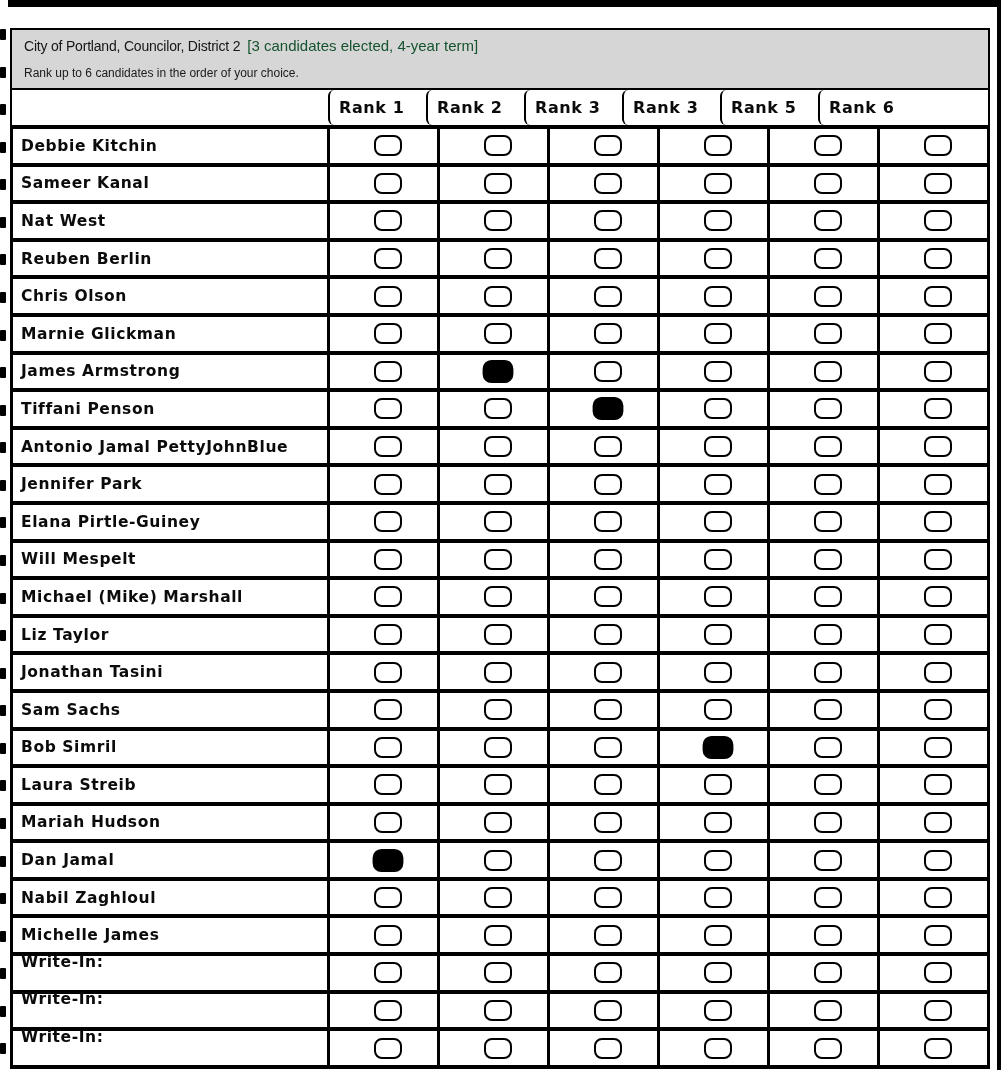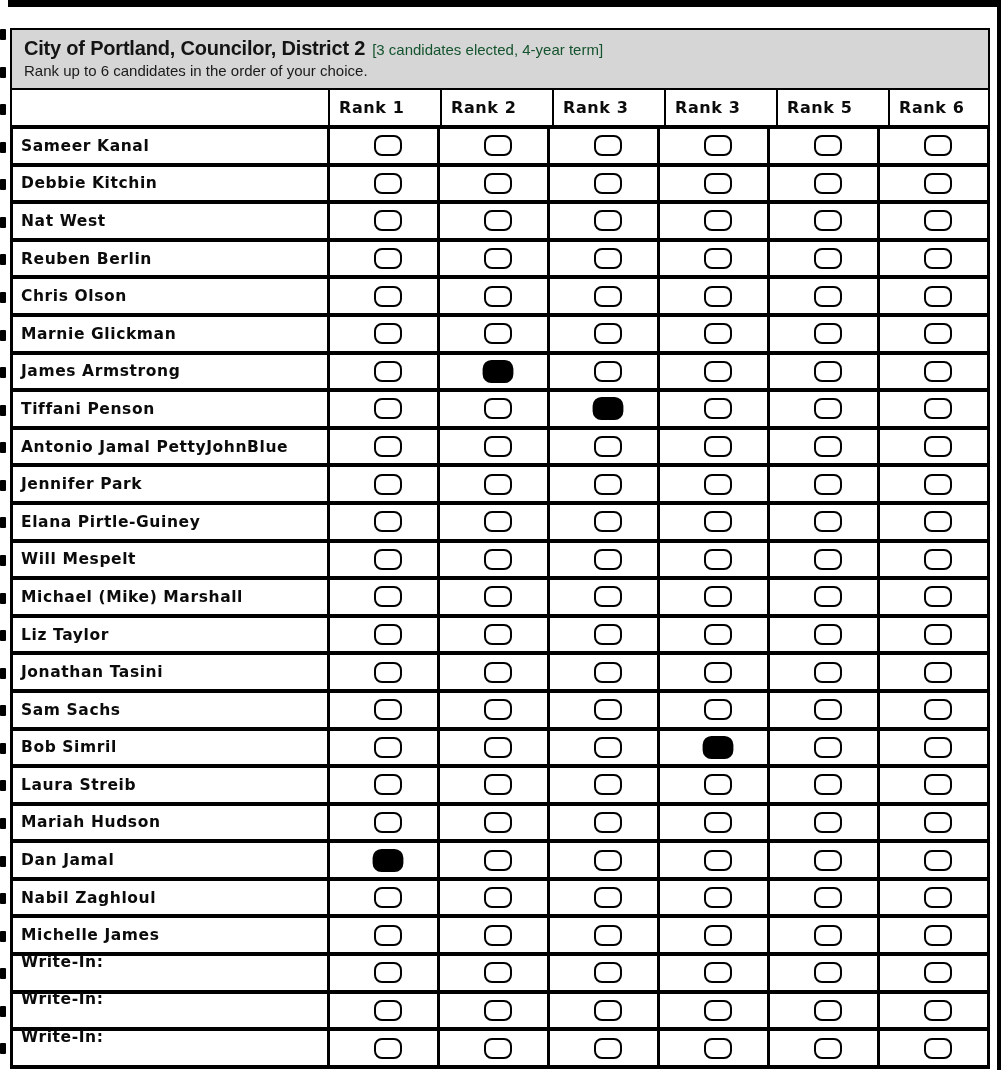--- a/index.html
+++ b/index.html
@@ -16,35 +16,35 @@
   .right-bar { position:absolute; left:997px; top:0; width:4px;  height:1070px; background:#000; }
   .timing-mark { position:absolute; left:0; width:6px; height:11px; background:#000; border-radius:1px; }
 
   
   .contest-header {
     position:absolute; left:10px; top:28px; width:980px; height:62px;
     background:#d6d6d6; border:2px solid #000; padding:7px 10px 0 12px;
     font-family:"Liberation Sans","DejaVu Sans",sans-serif;
   }
   .line1 { display:flex; align-items:baseline; gap:7px; white-space:nowrap; }
-  .contest-title { font-weight:bold; font-size:20px; letter-spacing:-0.2px; color:#141414; }
+  .contest-title { font-weight:normal; font-size:14px; letter-spacing:-0.2px; color:#141414; }
   .contest-note  { font-size:15px; color:#14532d; }
-  .contest-instructions { font-size:15px; margin-top:2px; color:#1a1a1a; }
+  .contest-instructions { font-size:12px; margin-top:12px; color:#1a1a1a; }
 
   
   .rank-header-row {
     position:absolute; left:10px; top:90px; width:980px; height:35px;
     background:#fff; border-left:2px solid #000; border-right:2px solid #000;
     display:flex;
   }
   .name-spacer { width:316px; flex:none; }
   .rank-h {
-    width:112px; flex:none; border-left:2px solid #000;
+    width:98px; flex:none; border-left:2px solid #000;
     display:flex; align-items:center; padding-left:9px;
-    font-weight:bold; font-size:16px; letter-spacing:0.6px;
+    font-weight:bold; font-size:16px; letter-spacing:0.6px;border-radius:6px;
   }
 
   
   .rows {
     position:absolute; left:10px; top:125px; width:980px;
     border-left:3px solid #000; border-right:3px solid #000; border-bottom:4px solid #000;
     background:#fff;
   }
   .row { display:flex; height:37.6px; border-top:4px solid #000; }
   .name {
@@ -112,42 +112,42 @@
   <div class="rank-h">Rank 1</div>
       <div class="rank-h">Rank 2</div>
       <div class="rank-h">Rank 3</div>
       <div class="rank-h">Rank 3</div>
       <div class="rank-h">Rank 5</div>
       <div class="rank-h">Rank 6</div>
     </div>
 
   <div class="rows" id="rows">
       <div class="row">
+        <div class="name">Debbie Kitchin</div>
+        <div class="cell">
+          <div class="bubble"></div>
+        </div>
+        <div class="cell">
+          <div class="bubble"></div>
+        </div>
+        <div class="cell">
+          <div class="bubble"></div>
+        </div>
+        <div class="cell">
+          <div class="bubble"></div>
+        </div>
+        <div class="cell">
+          <div class="bubble"></div>
+        </div>
+        <div class="cell">
+          <div class="bubble"></div>
+        </div>
+      </div>
+      <div class="row">
         <div class="name">Sameer Kanal</div>
-        <div class="cell">
-          <div class="bubble"></div>
-        </div>
-        <div class="cell">
-          <div class="bubble"></div>
-        </div>
-        <div class="cell">
-          <div class="bubble"></div>
-        </div>
-        <div class="cell">
-          <div class="bubble"></div>
-        </div>
-        <div class="cell">
-          <div class="bubble"></div>
-        </div>
-        <div class="cell">
-          <div class="bubble"></div>
-        </div>
-      </div>
-      <div class="row">
-        <div class="name">Debbie Kitchin</div>
         <div class="cell">
           <div class="bubble"></div>
         </div>
         <div class="cell">
           <div class="bubble"></div>
         </div>
         <div class="cell">
           <div class="bubble"></div>
         </div>
         <div class="cell">

